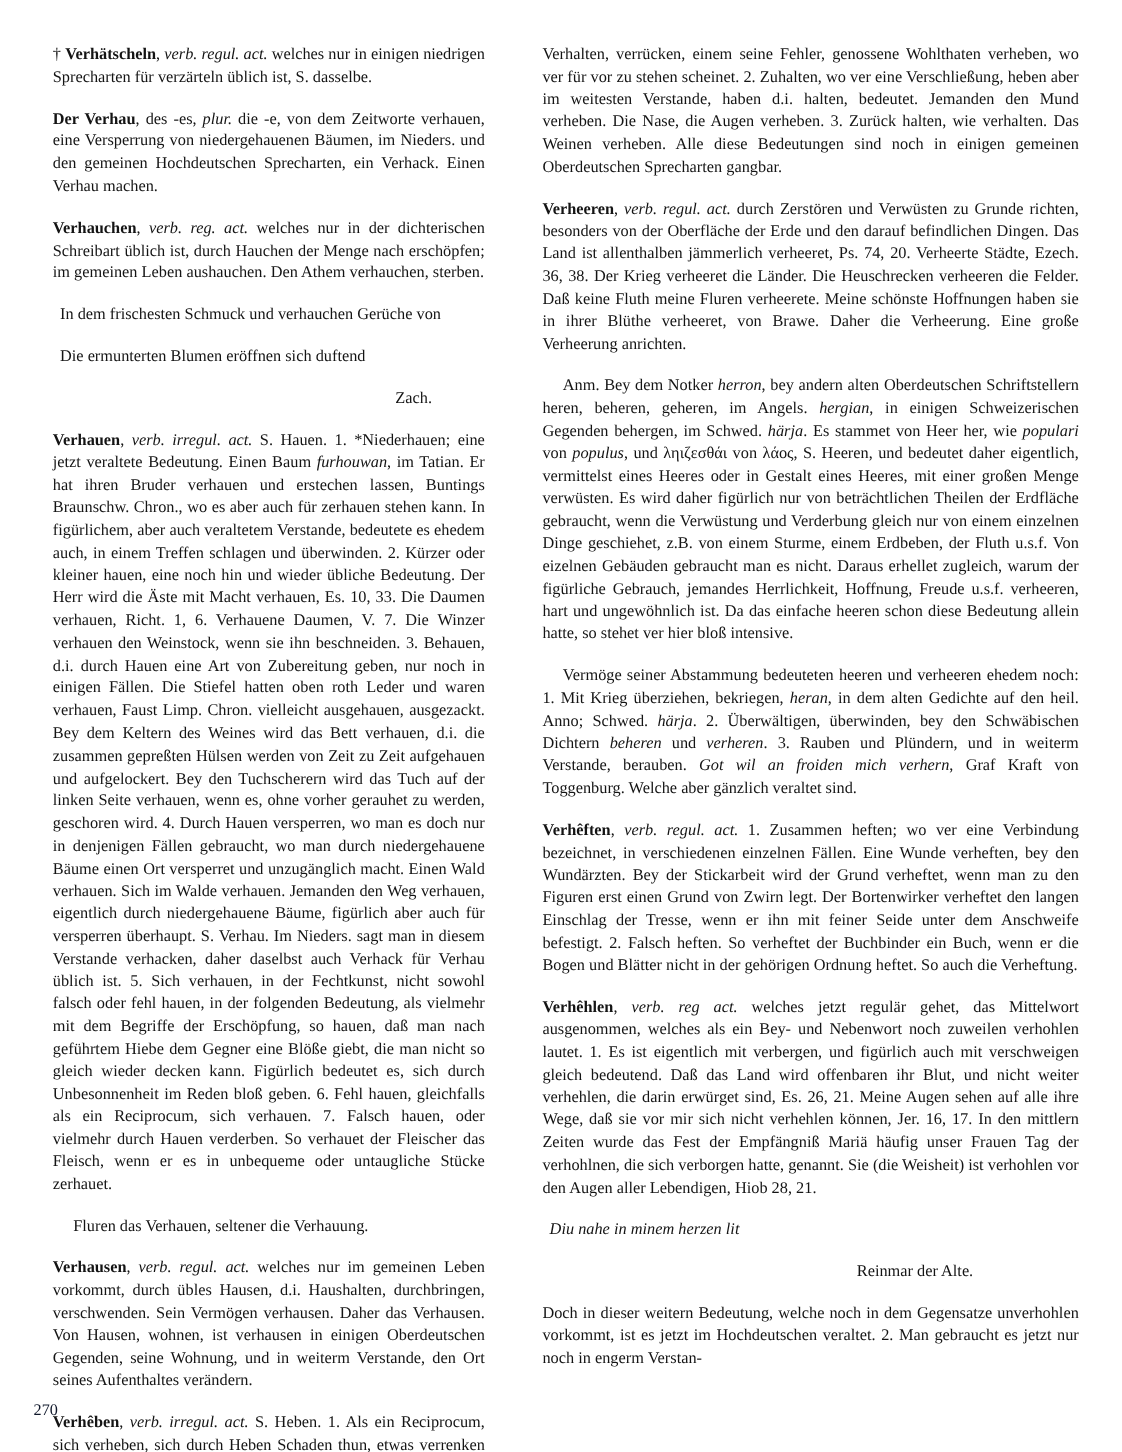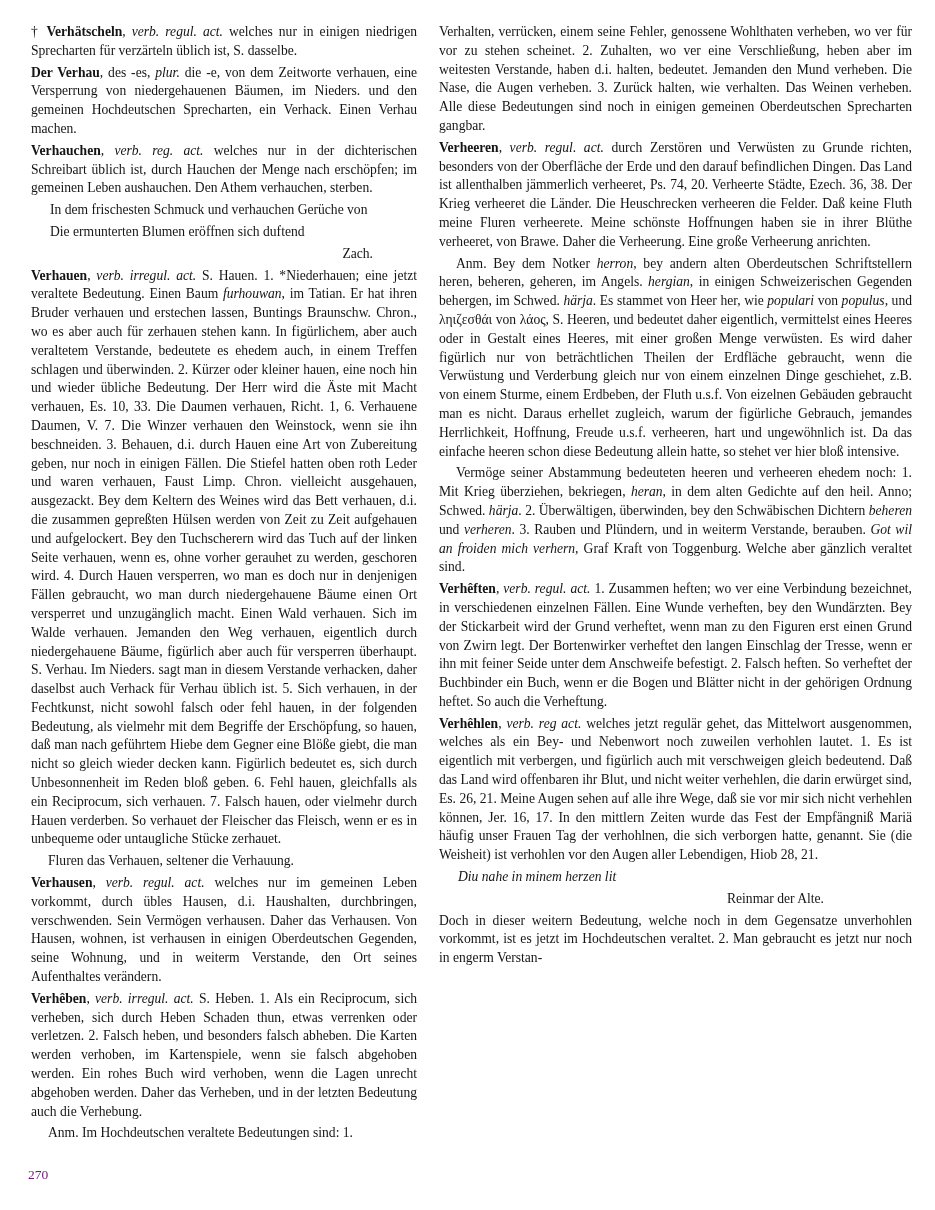--- a/index.html
+++ b/index.html
@@ -22,40 +22,40 @@
     position: absolute;
     top: 20px;
     left: 28px;
     display: flex;
     gap: 16px;
   }
   .col { hyphens: auto; }
   .col-left  { width: 392px; }
   .col-right { width: 479px; }
   .col p {
-    margin: 3px;
+    margin: 16px;
     padding: 0;
     text-align: justify;
     font-family: Liberation Serif, serif;
   }
   .col p.entry, .col p.cont { text-indent: 0; }
   .col p.anm   { text-indent: 17px; }
   .col p.verse  { margin-left: 22px; text-align: left; }
   .col p.verse2 { margin-left: 48px; text-align: left; }
   .col p.attr   { text-align: right; padding-right: 44px; }
   .col p.attr2  { text-align: right; padding-right: 88px; }
   .seg-b { font-weight: bold; }
   .seg-i { font-style: italic; }
   .pagenum {
     position: absolute;
     left: 28px;
     top: 1166px;
     font-family: "Liberation Serif", "DejaVu Serif", serif;
     font-size: 13.5px;
-    color: #701a75;
+    color: #0f172a;
   }
 </style>
 </head>
 <body>
 
 <div class="sheet">
   <div class="cols">
     <div class="col col-left" id="col-left">
         <p class="entry"><span>† </span><span class="seg-b">Verhätscheln</span><span>, </span><span class="seg-i">verb. regul. act.</span><span> welches nur in einigen niedrigen Sprecharten für verzärteln üblich ist, S. dasselbe.</span></p>
         <p class="entry"><span class="seg-b">Der Verhau</span><span>, des -es, </span><span class="seg-i">plur.</span><span> die -e, von dem Zeitworte verhauen, eine Versperrung von niedergehauenen Bäumen, im Nieders. und den gemeinen Hochdeutschen Sprecharten, ein Verhack. Einen Verhau machen.</span></p>

